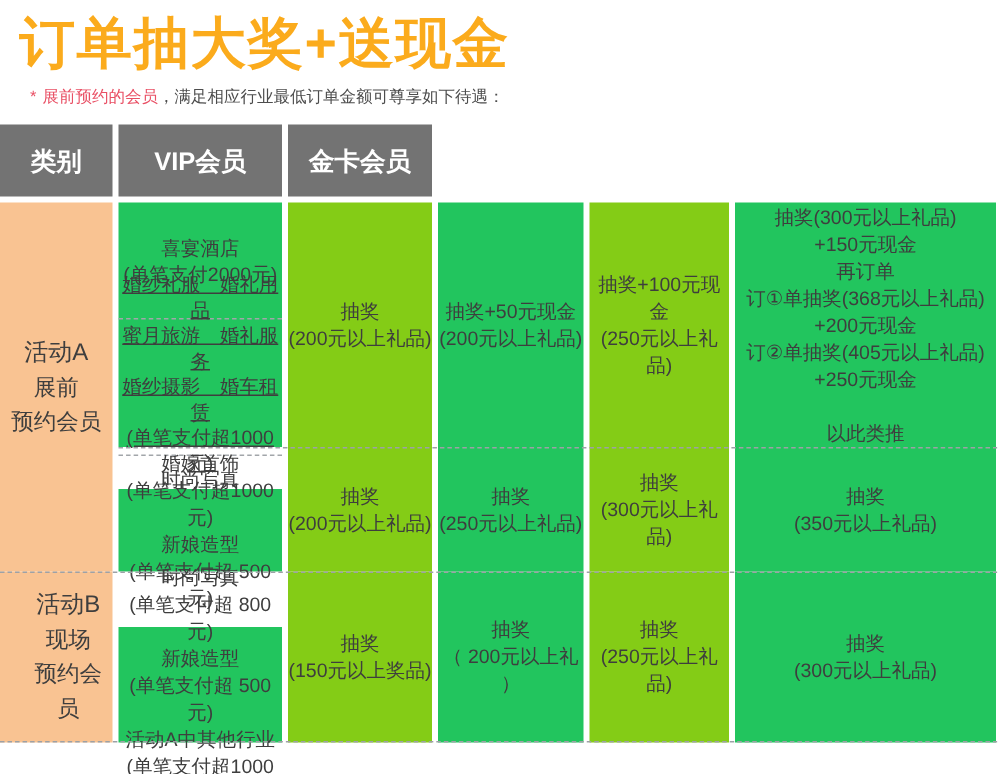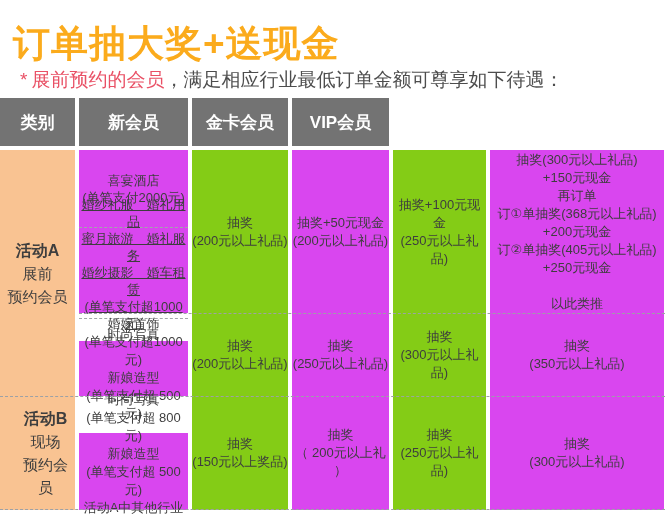--- a/index.html
+++ b/index.html
@@ -1,34 +1,34 @@
 <!DOCTYPE html>
 <html><head>
 <meta charset="utf-8">
 <style>
   html,body{margin:0;padding:0;background:#ffffff;}
   body{width:665px;height:516px;font-family:"Liberation Sans","DejaVu Sans",sans-serif;-webkit-font-smoothing:antialiased;}
   .page{width:665px;height:516px;overflow:hidden;background:#ffffff;}
 
-  .title{margin:0 0 5px 13px;padding-top:23px;font-size:37px;line-height:42px;font-weight:bold;color:#FBAB1C;letter-spacing:1px;}
-  .note{margin:0 0 8px 20px;font-size:19px;line-height:20px;color:#4D4D4D;}
+  .title{margin:0 0 5px 13px;padding-top:8px;font-size:37px;line-height:42px;font-weight:bold;color:#FBAB1C;letter-spacing:1px;}
+  .note{margin:0 0 8px 20px;font-size:11px;line-height:20px;color:#4D4D4D;}
   .note .star{color:#E95065;margin-right:4px;}
   .note .hl{color:#E95065;}
 
   .thead{display:grid;grid-template-columns:75px 109px 96px 97px 93px 174px;column-gap:4px;}
   .th{height:48px;background:#737373;color:#ffffff;font-weight:bold;font-size:17px;display:flex;align-items:center;justify-content:center;}
 
   .tbody{position:relative;margin-top:4px;display:grid;grid-template-columns:75px 109px 96px 97px 93px 174px;column-gap:4px;grid-template-rows:163px 83px 114px;}
   .cell{display:flex;flex-direction:column;align-items:center;justify-content:center;text-align:center;font-size:13px;line-height:18px;color:#3E3E3E;white-space:pre-line;}
   .c-dark{background:#F9C392;}
   .c-mid{background:#84cc16;}
-  .c-light{background:#d946ef;}
+  .c-light{background:#22c55e;}
 
   .cat{font-size:15px;line-height:23px;}
-  .cat .nm{font-weight:bold;font-size:16px;}
+  .cat .nm{font-weight:normal;font-size:16px;}
   .cat-a{grid-column:1;grid-row:1/3;}
   .cat-b{grid-column:1;grid-row:3;padding-left:16px;}
 
   .ind-a1{grid-column:2;grid-row:1;display:block;padding:0;}
   .iblk{display:flex;align-items:center;justify-content:center;text-align:center;white-space:pre-line;font-size:13px;line-height:17px;color:#3E3E3E;box-sizing:border-box;}
   .iblk1{height:41px;}
   .iblk2{height:73px;border-top:1px dashed #A2A6AA;text-decoration:underline;}
   .iblk3{height:49px;border-top:1px dashed #A2A6AA;}
 
   .r1c3{grid-column:3;grid-row:1;} .r1c4{grid-column:4;grid-row:1;}
@@ -49,23 +49,22 @@
 <body>
 
 <div class="page">
 
   <h1 class="title">订单抽大奖+送现金</h1>
 
   <p class="note"><span class="star">*</span><span class="hl">展前预约的会员</span><span>，满足相应行业最低订单金额可尊享如下待遇：</span></p>
 
   <div class="thead">
     <div class="th">类别</div>
-    <div class="th">新会员</div>
+    <div class="th">VIP会员</div>
     <div class="th">金卡会员</div>
-    <div class="th">VIP会员</div>
   </div>
 
   <div class="tbody">
 
     <div class="cell c-dark cat cat-a"><span class="nm">活动A</span><span>展前
 预约会员</span></div>
 
     <div class="cell c-light ind-a1">
       <div class="iblk iblk1">喜宴酒店
 (单笔支付2000元)</div>

